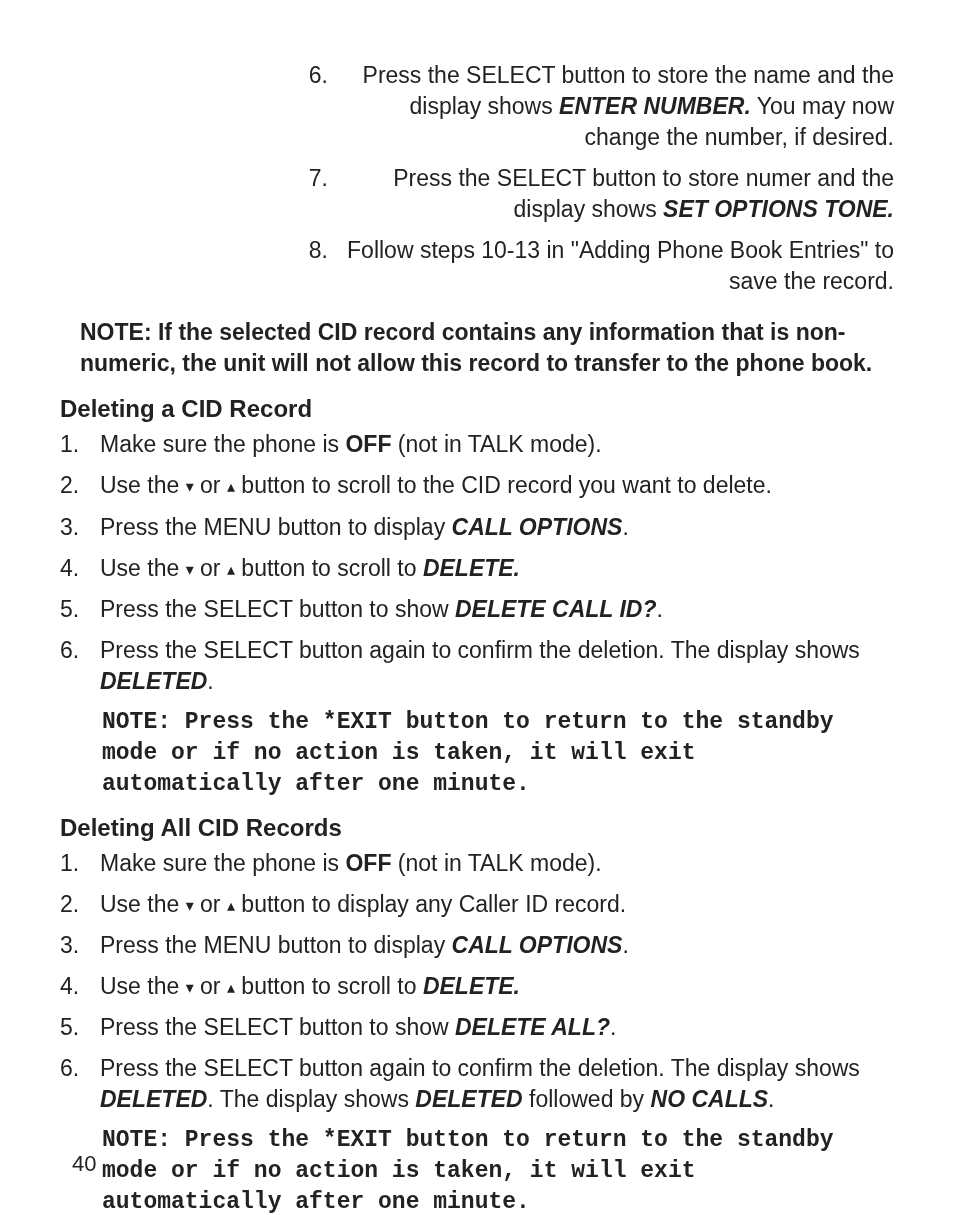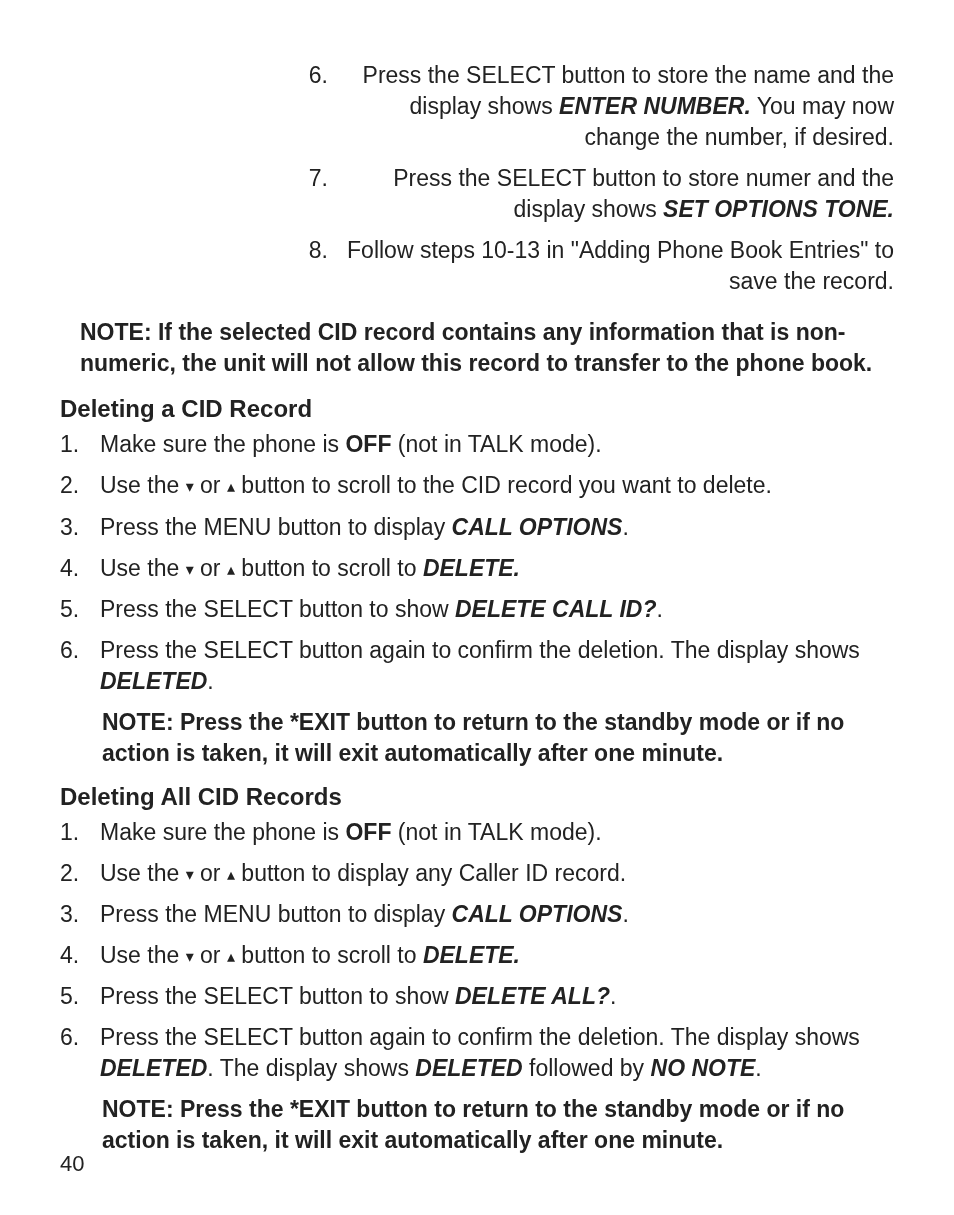--- a/index.html
+++ b/index.html
@@ -48,27 +48,28 @@
   .olist .num {
     min-width: 22px;
     margin-right: 6px;
   }
   .olist .txt { flex: 1; margin-left: 12px; }
   .sub-note {
     font-size: 23px;
     font-weight: bold;
     line-height: 1.35;
     margin: 6px 20px 14px 42px;
+    font-family: Liberation Mono, monospace;
   }
   .b { font-weight: bold; }
   .bi { font-weight: bold; font-style: italic; }
   .pagenum {
     position: absolute;
     bottom: 38px;
-    left: 60px;
+    left: 72px;
     font-size: 22px;
   }
   .arrow { font-size: 16px; vertical-align: 1px; }
 </style>
 </head>
 <body>
 
 <div class="indent-list" id="top-list">
     <div class="item">
       <div class="num">6.</div>
@@ -132,18 +133,18 @@
     <div class="item">
       <div class="num">4.</div>
       <div class="txt"><span>Use the  </span><span class="arrow">▾</span><span> or </span><span class="arrow">▴</span><span> button to scroll to </span><span class="bi">DELETE.</span></div>
     </div>
     <div class="item">
       <div class="num">5.</div>
       <div class="txt"><span>Press the SELECT button to show </span><span class="bi">DELETE ALL?</span><span>.</span></div>
     </div>
     <div class="item">
       <div class="num">6.</div>
-      <div class="txt"><span>Press the SELECT button again to confirm the deletion. The display shows </span><span class="bi">DELETED</span><span>. The display shows </span><span class="bi">DELETED</span><span> followed by </span><span class="bi">NO NOTE</span><span>.</span></div>
+      <div class="txt"><span>Press the SELECT button again to confirm the deletion. The display shows </span><span class="bi">DELETED</span><span>. The display shows </span><span class="bi">DELETED</span><span> followed by </span><span class="bi">NO CALLS</span><span>.</span></div>
     </div>
   </div>
 <div class="sub-note">NOTE: Press the *EXIT button to return to the standby mode or if no action is taken, it will exit automatically after one minute.</div>
 
 <div class="pagenum">40</div>
 
 </body></html>

